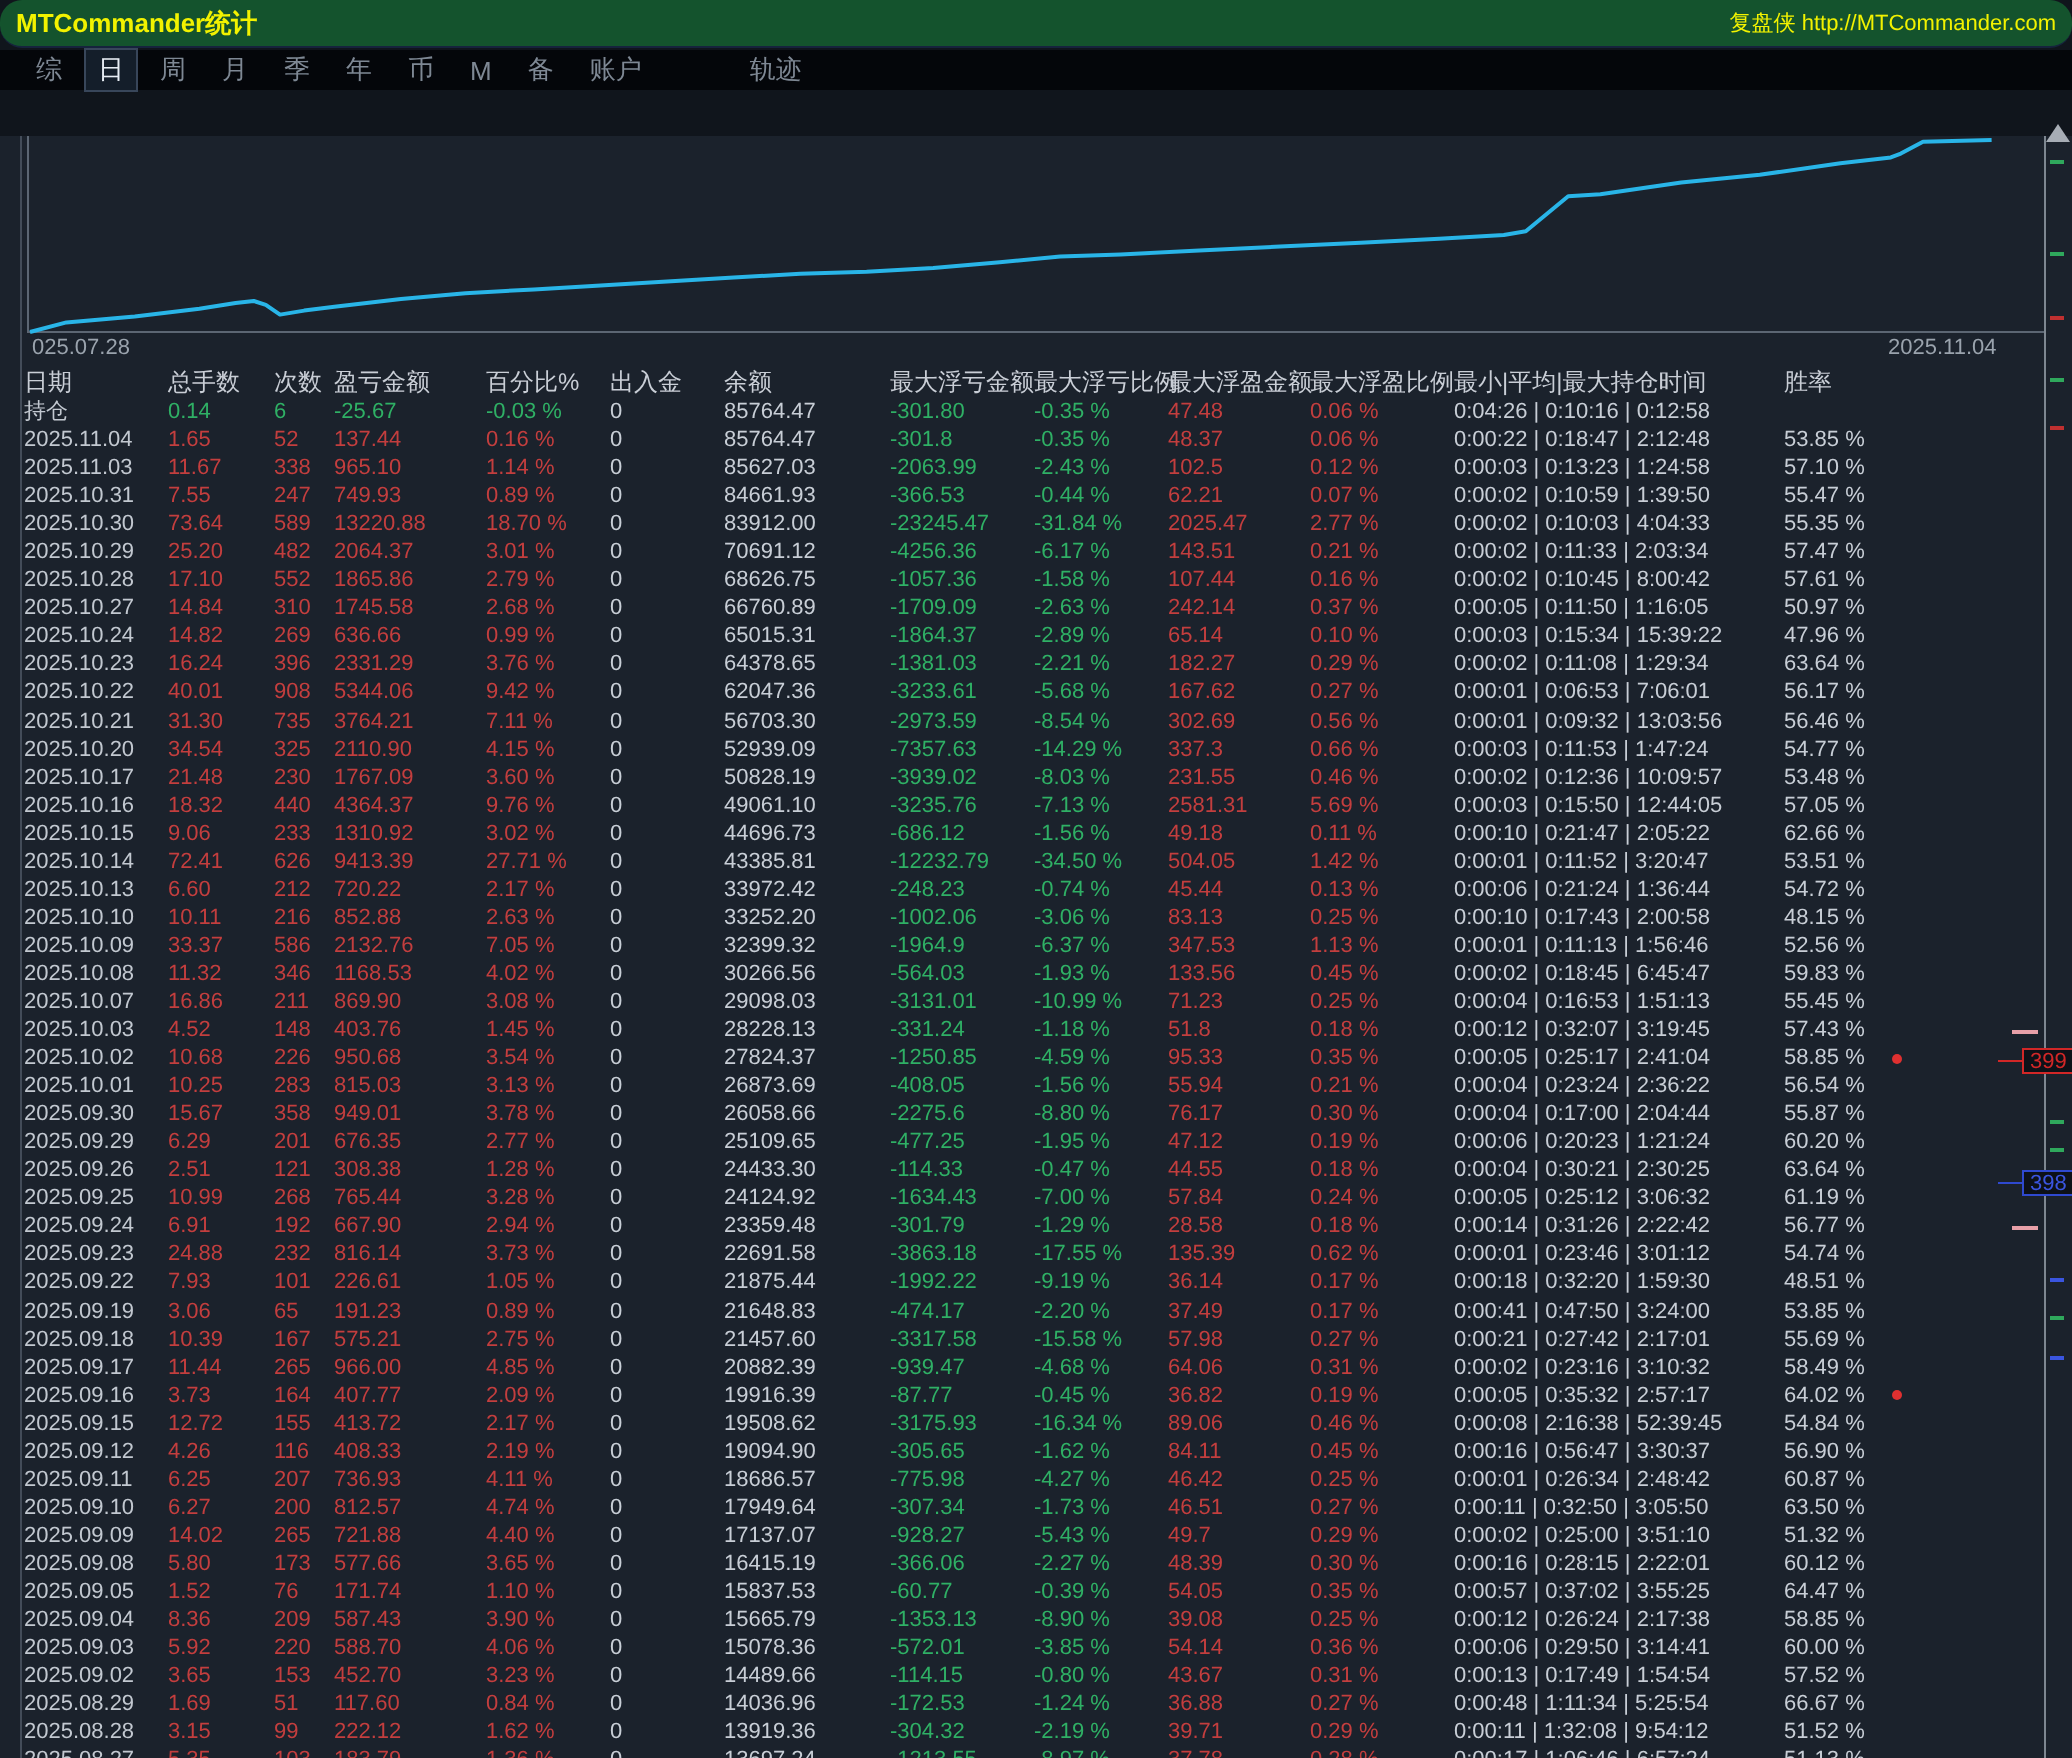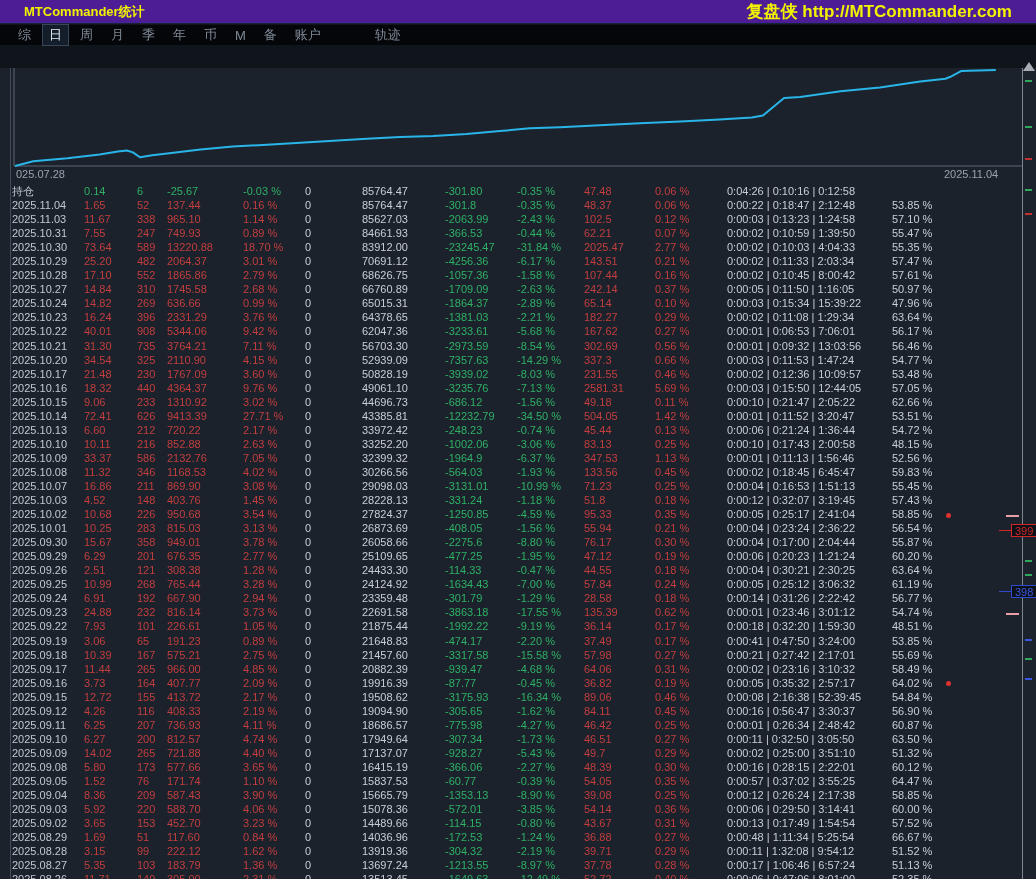--- a/index.html
+++ b/index.html
@@ -1,22 +1,22 @@
 <!DOCTYPE html>
 <html><head>
 <meta charset="utf-8">
 <style>
   * { margin:0; padding:0; box-sizing:border-box; }
   html,body { width:1036px; height:879px; overflow:hidden; background:#10151c;
               font-family:"Liberation Sans", sans-serif; }
   .titlebar { position:absolute; left:0; top:0; width:1036px; height:24px;
-              background:#4c1d95; border-bottom:1px solid #16233d;
-              display:flex; align-items:center; justify-content:space-between; padding:0 24px; }
+              background:#14532d; border-bottom:1px solid #16233d;
+              display:flex; align-items:center; justify-content:space-between; padding:0 8px;border-radius:11px; }
   .titlebar .title, .titlebar .brand { color:#f2f200; font-size:13px; font-weight:bold; }
-  .titlebar .brand { font-weight:bold; font-size:17px; }
+  .titlebar .brand { font-weight:normal; font-size:11px; }
   .menubar { position:absolute; left:0; top:25px; width:1036px; height:20px; background:#04060a;
              display:flex; align-items:center; gap:6px; padding-left:12px; }
   .menu-item { color:#7e8894; font-size:13px; padding:1px 6px; cursor:default; }
   .menu-item.active { color:#e7edf4; background:#141e2a; outline:1px solid #38465a; }
   .menu-item.far { margin-left:36px; }
 
   .panel { position:absolute; left:0; top:45px; width:1036px; height:834px; background:#1b222c;margin-top:23px; }
   .panel-left-line { position:absolute; left:10px; top:0; width:1px; height:834px; background:#434c59; }
 
   .chart { position:absolute; left:0; top:0; width:1036px; height:116px; }
@@ -81,20 +81,35 @@
   <div class="chart">
     <svg id="chart-svg" width="1036" height="116">
         <path d="M14,0 L14,98 L1022,98" stroke="#5c6673" fill="none"></path>
         <polyline points="15.0,98.0 33.2,93.2 67.4,90.2 99.7,86.4 117.8,83.5 126.9,82.5 132.9,84.4 140.0,89.3 152.1,87.3 167.2,85.4 200.5,81.5 232.7,78.6 267.0,76.7 300.3,74.7 333.5,72.8 366.8,70.8 400.1,68.9 433.3,67.9 466.6,66.0 499.9,63.1 530.1,60.2 560.3,59.2 599.6,57.3 640.0,55.3 680.3,53.4 719.6,51.4 751.9,49.5 762.9,47.6 784.1,30.1 800.2,29.1 840.6,23.3 879.9,19.4 920.2,13.6 945.4,10.7 950.4,8.8 961.5,2.9 995.8,2.0" fill="none" stroke="#29b5e8" stroke-width="2" stroke-linejoin="round"></polyline>
       </svg>
     <span class="chart-label start">025.07.28</span>
     <span class="chart-label end">2025.11.04</span>
   </div>
 
   <div class="table">
+    <div class="trow header" id="table-header">
+        <div>日期</div>
+        <div>总手数</div>
+        <div>次数</div>
+        <div>盈亏金额</div>
+        <div>百分比%</div>
+        <div>出入金</div>
+        <div>余额</div>
+        <div>最大浮亏金额</div>
+        <div>最大浮亏比例</div>
+        <div>最大浮盈金额</div>
+        <div>最大浮盈比例</div>
+        <div>最小|平均|最大持仓时间</div>
+        <div>胜率</div>
+      </div>
     <div id="table-body">
         <div class="trow">
           <div class="c-date">持仓</div>
           <div class="green">0.14</div>
           <div class="green">6</div>
           <div class="green">-25.67</div>
           <div class="green">-0.03 %</div>
           <div class="c-w">0</div>
           <div class="c-w">85764.47</div>
           <div class="green">-301.80</div>

